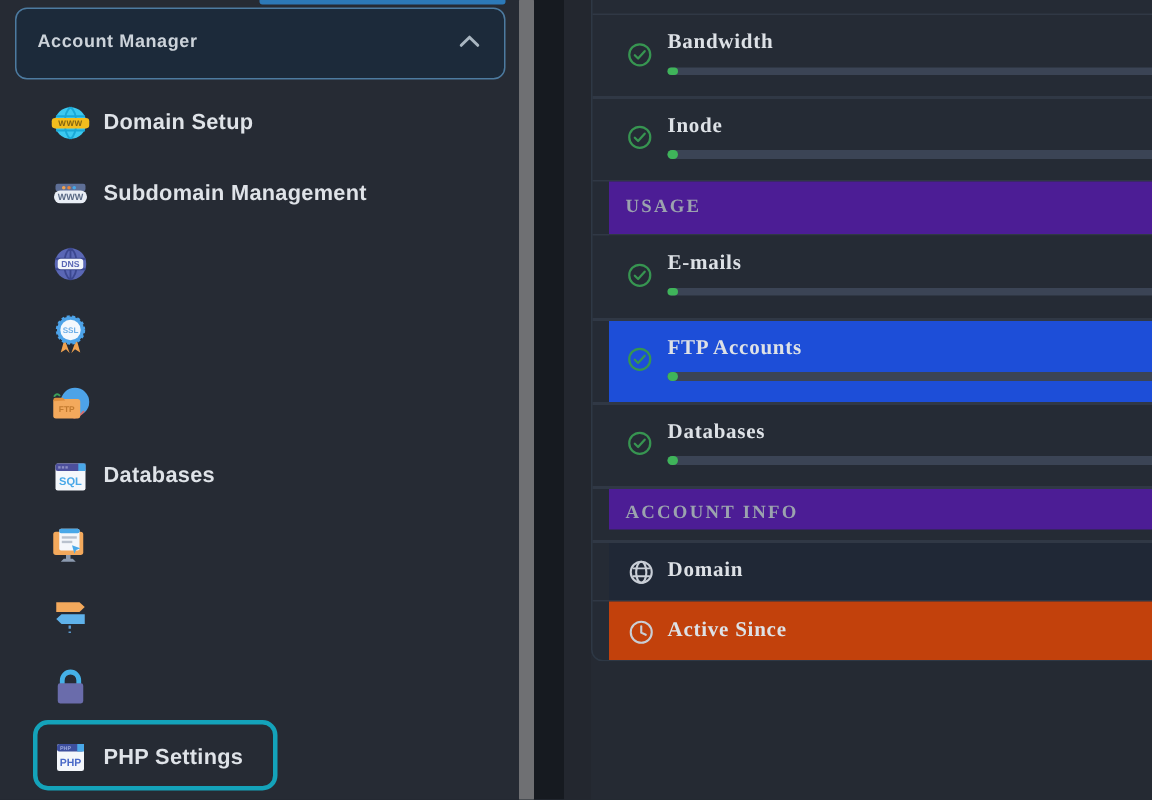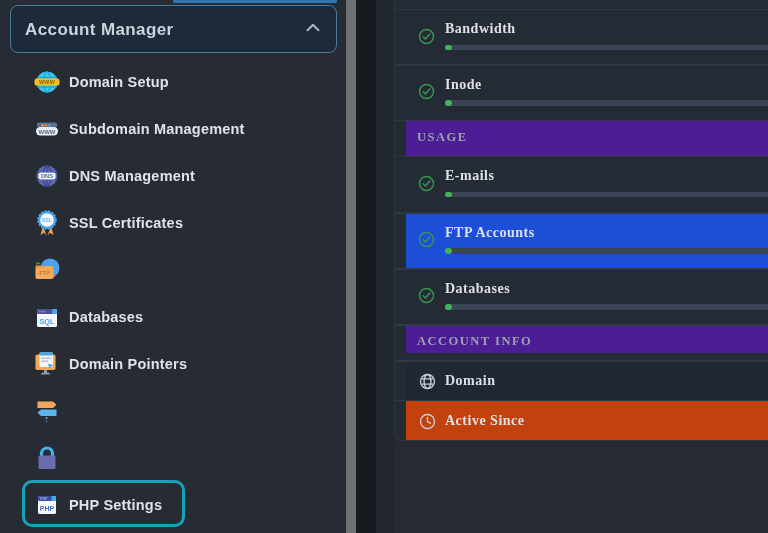--- a/index.html
+++ b/index.html
@@ -5,21 +5,21 @@
   * { margin:0; padding:0; box-sizing:border-box; }
   html,body { width:768px; height:533px; overflow:hidden; }
   body { background:#252a33; font-family:"Liberation Sans", sans-serif; position:relative; }
   .abs { position:absolute; }
 
   
   #sidebar { left:0; top:0; width:346px; height:533px; background:#262b34; }
   #topbluebar { left:173px; top:0; width:164px; height:2.5px; background:#2c79b8; border-radius:0 0 2px 2px; }
   #acctbox { left:10px; top:5px; width:327px; height:48px; background:#1c2a3a;
              border:1.5px solid #4d7ba0; border-radius:8px; }
-  #acctbox .t { position:absolute; left:14px; top:14px; font-size:17px; font-weight:bold;
+  #acctbox .t { position:absolute; left:14px; top:14px; font-size:12px; font-weight:bold;
                 color:#ccd3da; letter-spacing:.4px; }
   #acctbox svg { position:absolute; right:16px; top:17px; }
 
   .mi { position:absolute; left:0; width:337px; height:40px; }
   .mi .ic { position:absolute; left:34px; top:50%; transform:translateY(-50%); width:26px; height:26px; }
   .mi .lb { position:absolute; left:69px; top:50%; transform:translateY(-50%);
             font-size:14.5px; font-weight:bold; color:#dfe3e8; letter-spacing:.2px; white-space:nowrap;text-align:center; }
   #phpHl { left:22px; top:480px; width:163px; height:47px; border:3px solid #14a3ba; border-radius:10px; }
 
   
@@ -72,31 +72,29 @@
     </svg>
     <span class="lb">Subdomain Management</span>
   </div>
   <div class="mi" style="top:156px">
     <svg class="ic" viewBox="0 0 26 26">
       <circle cx="13" cy="13" r="10.5" fill="#5a67b5"></circle>
       <path d="M13 2.5 C7.5 6 7.5 20 13 23.5 M13 2.5 C18.5 6 18.5 20 13 23.5 M3 9.5 H23 M3 16.5 H23 M13 2.5 V23.5" stroke="#3b478f" stroke-width="1.2" fill="none"></path>
       <rect x="4.5" y="9.5" width="17" height="7" rx="2" fill="#f2f5fa"></rect>
       <text x="13" y="15.2" font-size="5.8" font-weight="bold" fill="#5a67b5" text-anchor="middle" font-family="Liberation Sans">DNS</text>
     </svg>
-    <span class="lb">DNS Management</span>
   </div>
   <div class="mi" style="top:203px">
     <svg class="ic" viewBox="0 0 26 26">
       <path d="M17 16 L19.5 25 L16 22.8 L13.5 25.5 Z" fill="#f0a24f"></path>
       <path d="M9 16 L6.5 25 L10 22.8 L12.5 25.5 Z" fill="#f0a24f"></path>
       <circle cx="13" cy="10" r="9" fill="#4da3e8" stroke="#4da3e8" stroke-width="1.6" stroke-dasharray="2 1.6"></circle>
       <circle cx="13" cy="10" r="6.8" fill="#f3f8fd"></circle>
       <text x="13" y="12.2" font-size="5.4" font-weight="bold" fill="#70b0e8" text-anchor="middle" font-family="Liberation Sans">SSL</text>
     </svg>
-    <span class="lb">SSL Certificates</span>
   </div>
   <div class="mi" style="top:250px">
     <svg class="ic" viewBox="0 0 26 26">
       <circle cx="16" cy="11" r="9.5" fill="#4da3e8"></circle>
       <path d="M22 17 Q19 21 15 21.5" stroke="#d86a6a" stroke-width="1.3" fill="none"></path>
       <path d="M2 7.5 Q4 4.5 6 7" stroke="#3da05a" stroke-width="1.3" fill="none"></path>
       <rect x="1.5" y="9" width="18" height="13" rx="1.8" fill="#f3a95c"></rect>
       <path d="M1.5 10.5 L1.5 9.8 Q1.5 8.2 3 8.2 L8 8.2 L9.5 10 Z" fill="#e08f3e"></path>
       <text x="10.5" y="17.8" font-size="5.6" font-weight="bold" fill="#c27a2e" text-anchor="middle" font-family="Liberation Sans">FTP</text>
     </svg>
@@ -117,21 +115,20 @@
     <svg class="ic" viewBox="0 0 26 26">
       <rect x="10" y="18" width="3" height="4" fill="#8c9bb0"></rect>
       <path d="M6.5 23.5 H16.5 L14.5 21.5 H8.5 Z" fill="#8c9bb0"></path>
       <rect x="1.5" y="3.5" width="20" height="15.5" rx="1.8" fill="#f3a95c"></rect>
       <rect x="5.5" y="1.5" width="13.5" height="14.5" rx="1.2" fill="#f4f7fb"></rect>
       <rect x="5.5" y="1.5" width="13.5" height="3" rx="1.2" fill="#49a8e8"></rect>
       <rect x="7.2" y="6.5" width="10" height="1.6" fill="#b9c2ce"></rect>
       <rect x="7.2" y="9.5" width="7" height="1.6" fill="#b9c2ce"></rect>
       <path d="M14 12.5 L19.5 14.5 L16.8 15.6 L15.6 18.2 Z" fill="#49a8e8"></path>
     </svg>
-    <span class="lb">Domain Pointers</span>
   </div>
   <div class="mi" style="top:391px">
     <svg class="ic" viewBox="0 0 26 26">
       <path d="M12.5 15 V24" stroke="#5b9bd0" stroke-width="1.6" stroke-dasharray="2.2 1.8"></path>
       <path d="M3.5 3.5 H19 L22.5 6.7 L19 10 H3.5 Z" fill="#f3a95c"></path>
       <path d="M22.5 11.5 H7 L3.5 14.7 L7 18 H22.5 Z" fill="#5fb2ea"></path>
     </svg>
   </div>
   <div class="mi" style="top:438px">
     <svg class="ic" viewBox="0 0 26 26">

